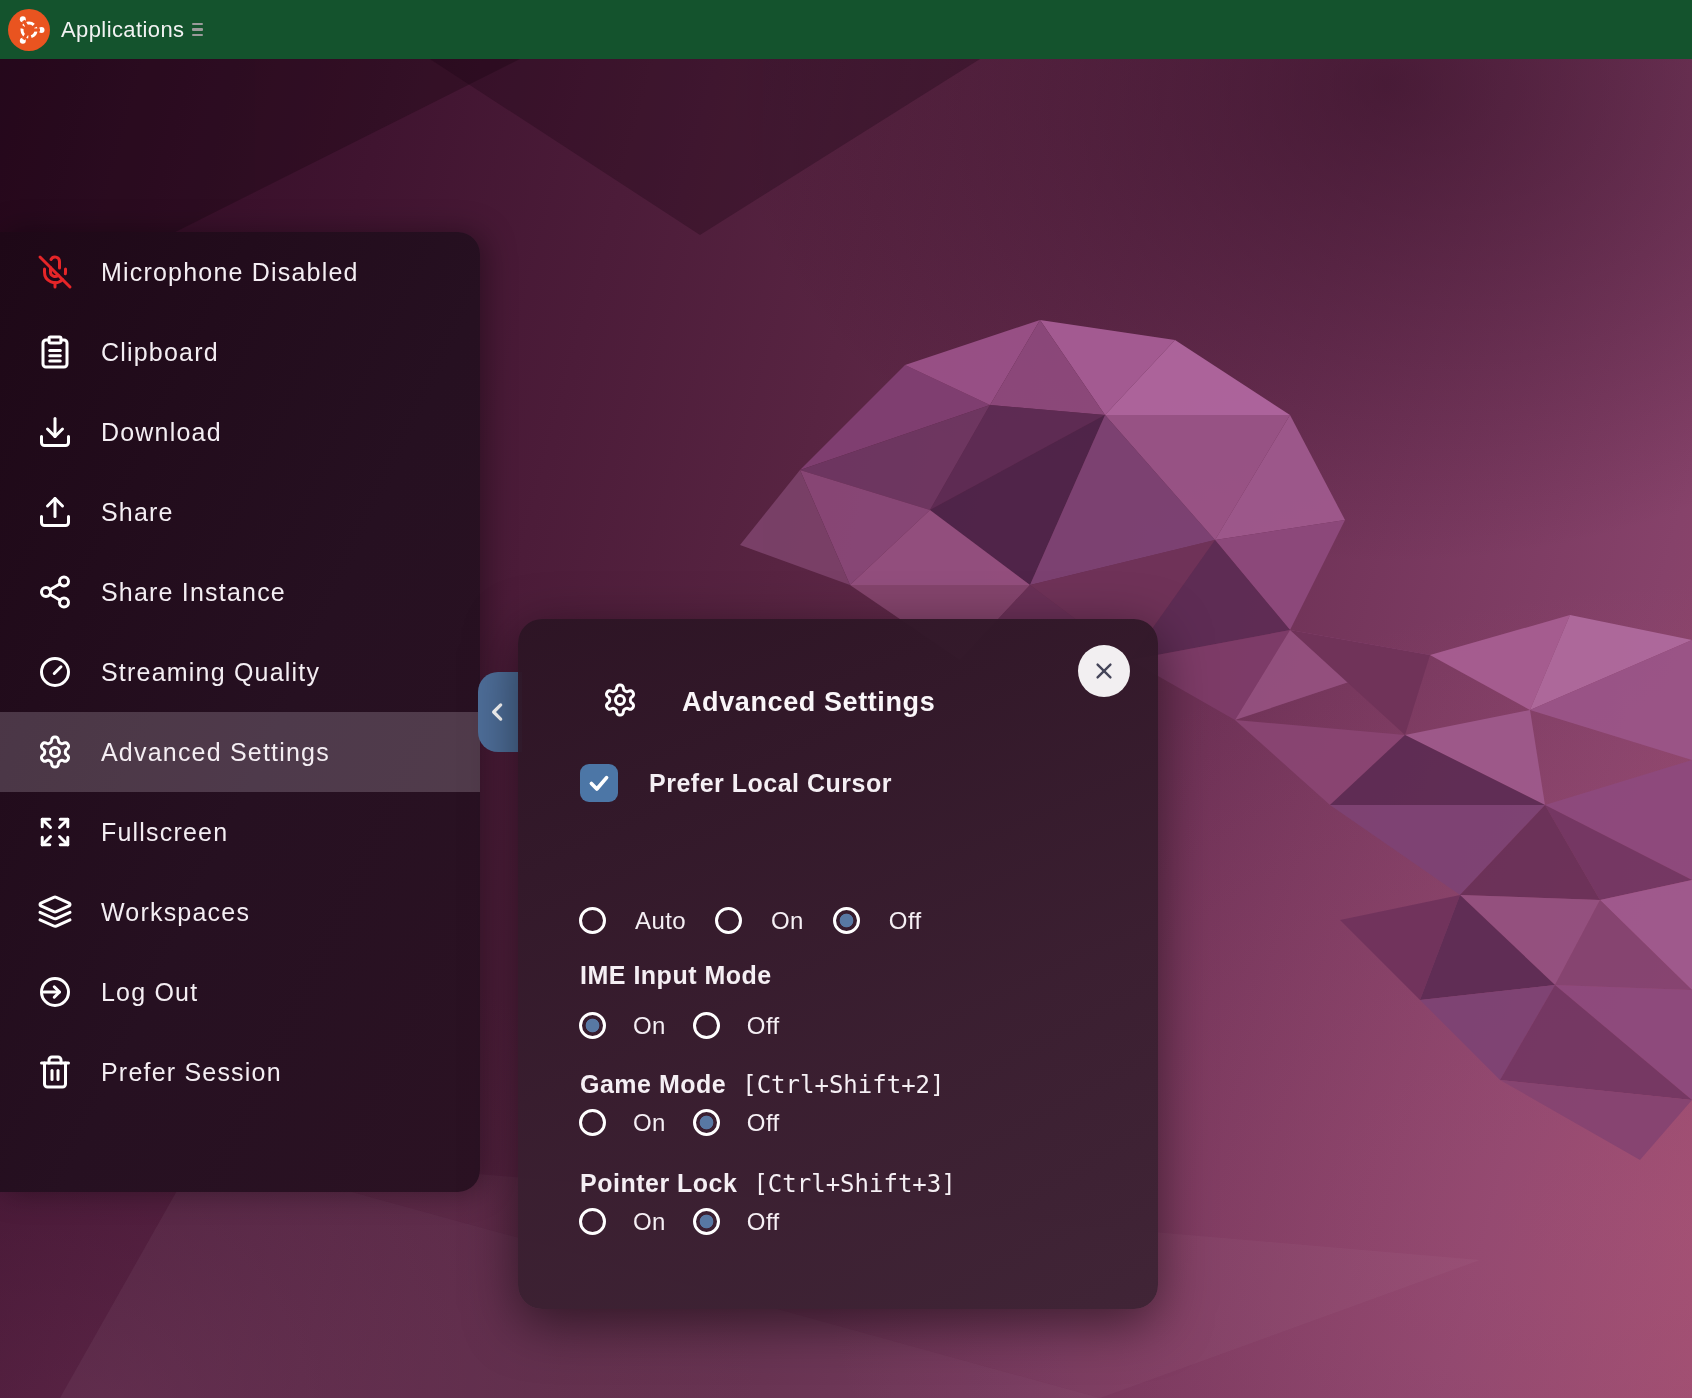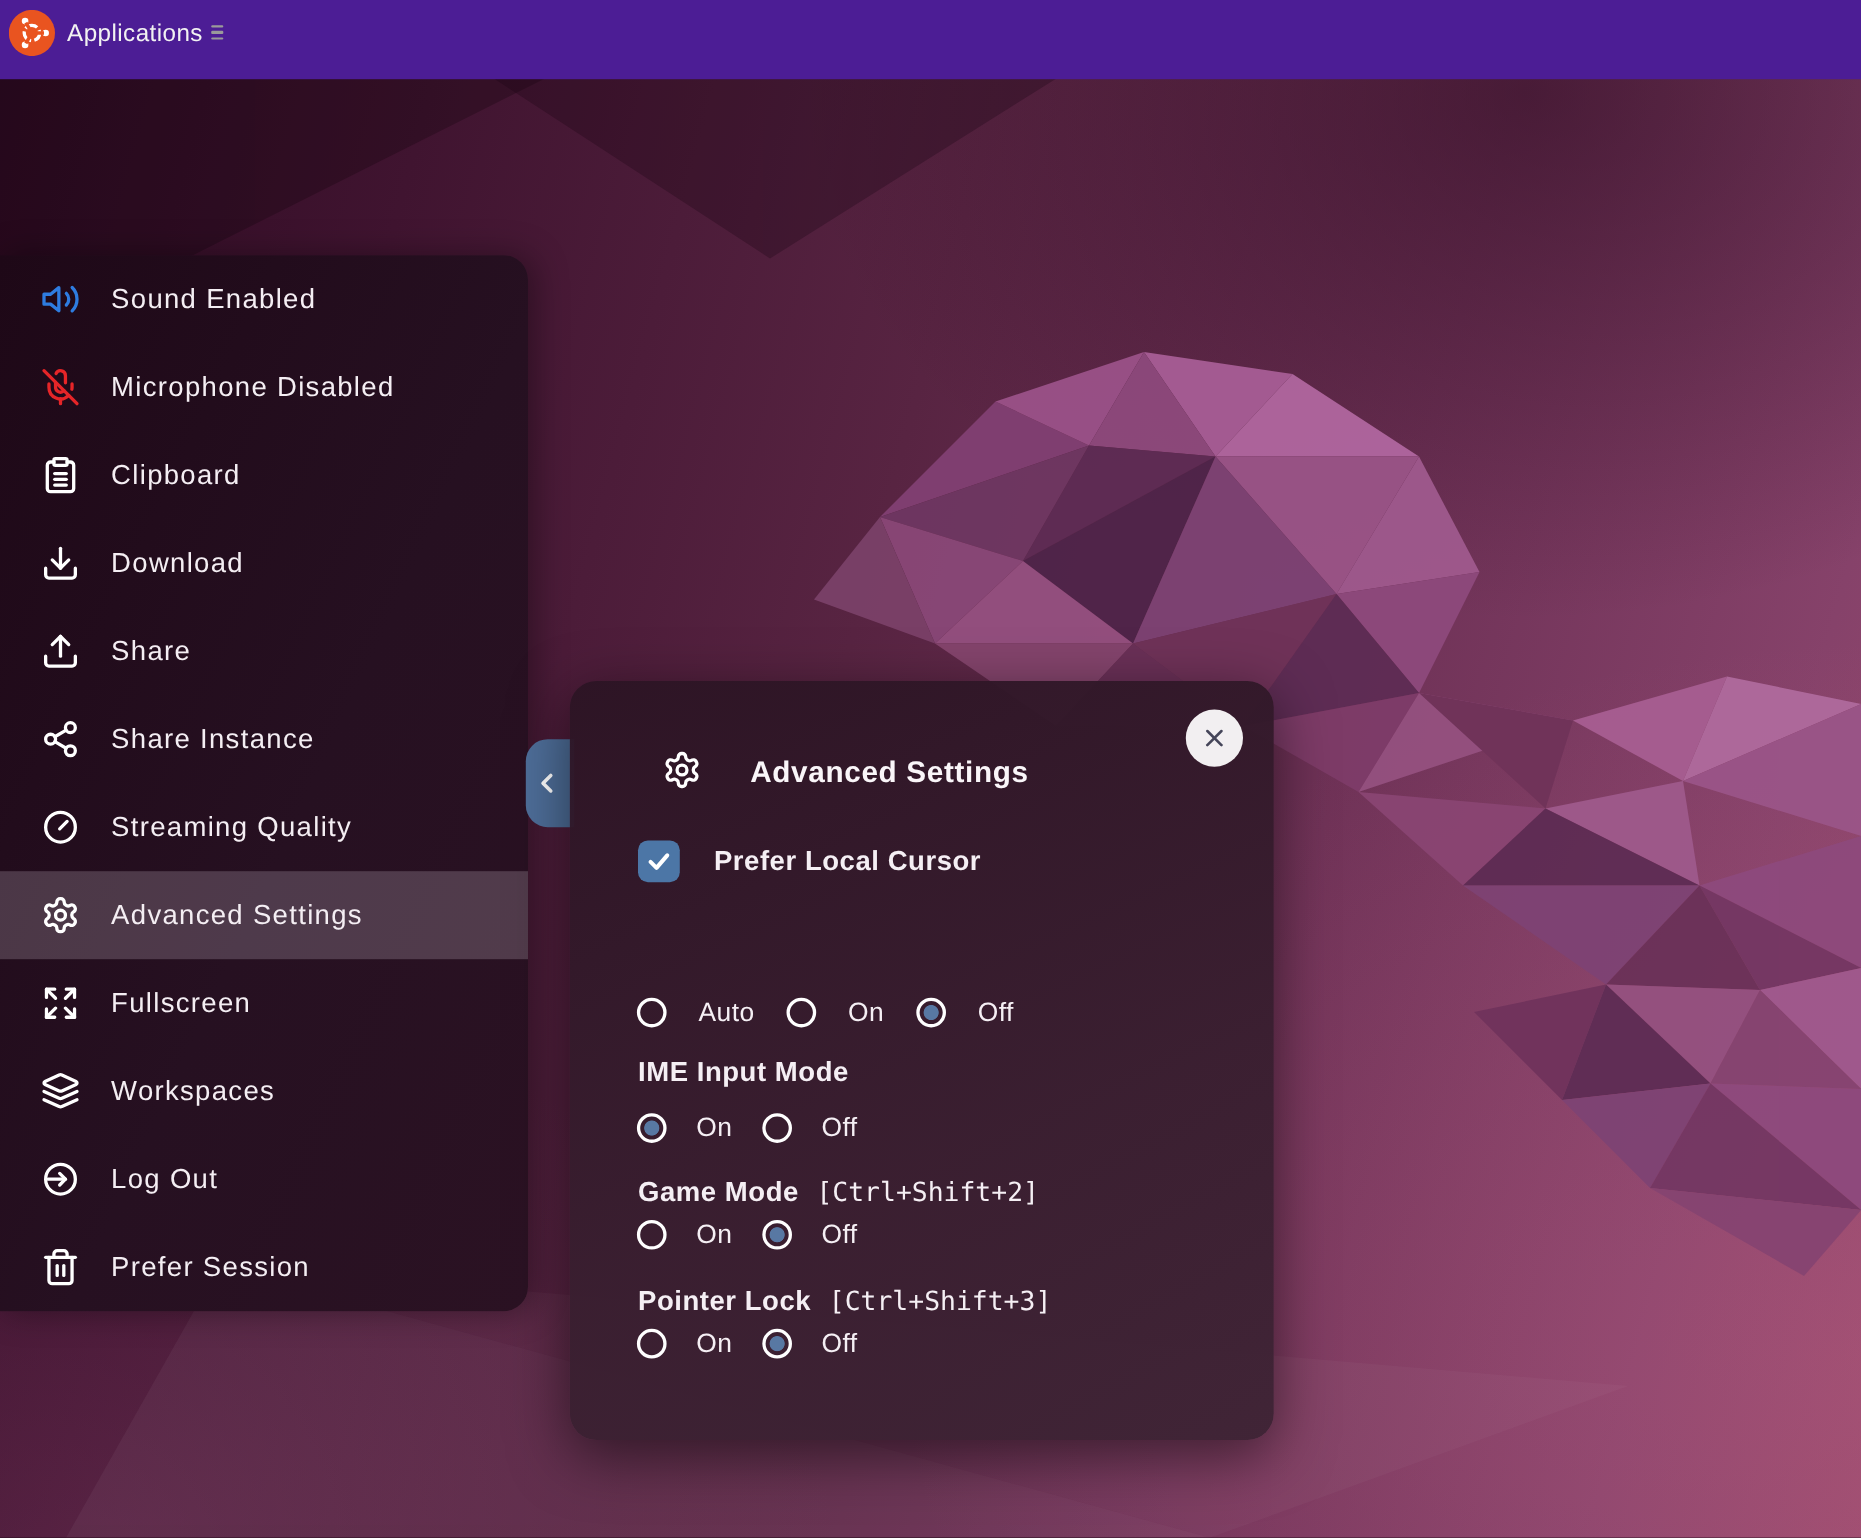--- a/index.html
+++ b/index.html
@@ -9,21 +9,21 @@
   
   #wallpaper{position:absolute;inset:0;
     background:
       radial-gradient(1100px 800px at 82% 6%, rgba(40,8,28,0.55), rgba(40,8,28,0) 60%),
       radial-gradient(1400px 1000px at 102% 88%, rgba(196,99,134,0.33), rgba(196,99,134,0) 65%),
       radial-gradient(1100px 900px at 6% 102%, rgba(126,58,99,0.38), rgba(126,58,99,0) 60%),
       linear-gradient(105deg,#2e0a22 0%,#401430 20%,#582442 45%,#6f3257 68%,#86426a 88%,#96496c 100%);}
   #wallpaper svg{position:absolute;left:0;top:0;}
 
   
-  #topbar{position:absolute;left:0;top:0;width:1692px;height:72px;background:#4c1d95;z-index:6;}
+  #topbar{position:absolute;left:0;top:0;width:1692px;height:59px;background:#14532d;z-index:6;}
   #appmenu{position:absolute;left:8px;top:0;height:59px;display:flex;align-items:center;cursor:pointer;}
   #appmenu .logo{width:42px;height:42px;}
   #appmenu .applabel{margin-left:11px;font-size:22px;letter-spacing:.4px;color:#f2f2f2;}
   #appmenu .hamb{margin-left:8px;display:flex;flex-direction:column;gap:3px;}
   #appmenu .hamb i{display:block;width:11px;height:2.4px;background:#9a9a9a;border-radius:1px;}
 
   
   #sidebar{position:absolute;left:0;top:232px;width:480px;height:960px;z-index:2;
     background:linear-gradient(115deg,#1e0817 0%,#261021 55%,#2b1223 100%);
     border-radius:0 22px 22px 0;box-shadow:6px 0 30px rgba(0,0,0,0.35);}
@@ -147,30 +147,20 @@
       <span class="hamb">
           <i></i>
           <i></i>
           <i></i>
         </span>
     </div>
   </div>
 
   <div id="sidebar">
 
-    <div class="srow">
-      <span class="icn blue">
-        <svg viewBox="0 0 24 24">
-            <path d="M11 5 6 9H2v6h4l5 4z"></path>
-            <path d="M15.54 8.46a5 5 0 0 1 0 7.07"></path>
-            <path d="M19.07 4.93a10 10 0 0 1 0 14.14"></path>
-          </svg>
-      </span>
-      <span class="lbl">Sound Enabled</span>
-    </div>
 
     <div class="srow">
       <span class="icn red">
         <svg viewBox="0 0 24 24">
             <line x1="2" x2="22" y1="2" y2="22"></line>
             <path d="M18.89 13.23A7.12 7.12 0 0 0 19 12v-2"></path>
             <path d="M5 10v2a7 7 0 0 0 12 5"></path>
             <path d="M15 9.34V5a3 3 0 0 0-5.68-1.33"></path>
             <path d="M9 9v3a3 3 0 0 0 5.12 2.12"></path>
             <line x1="12" x2="12" y1="19" y2="22"></line>

